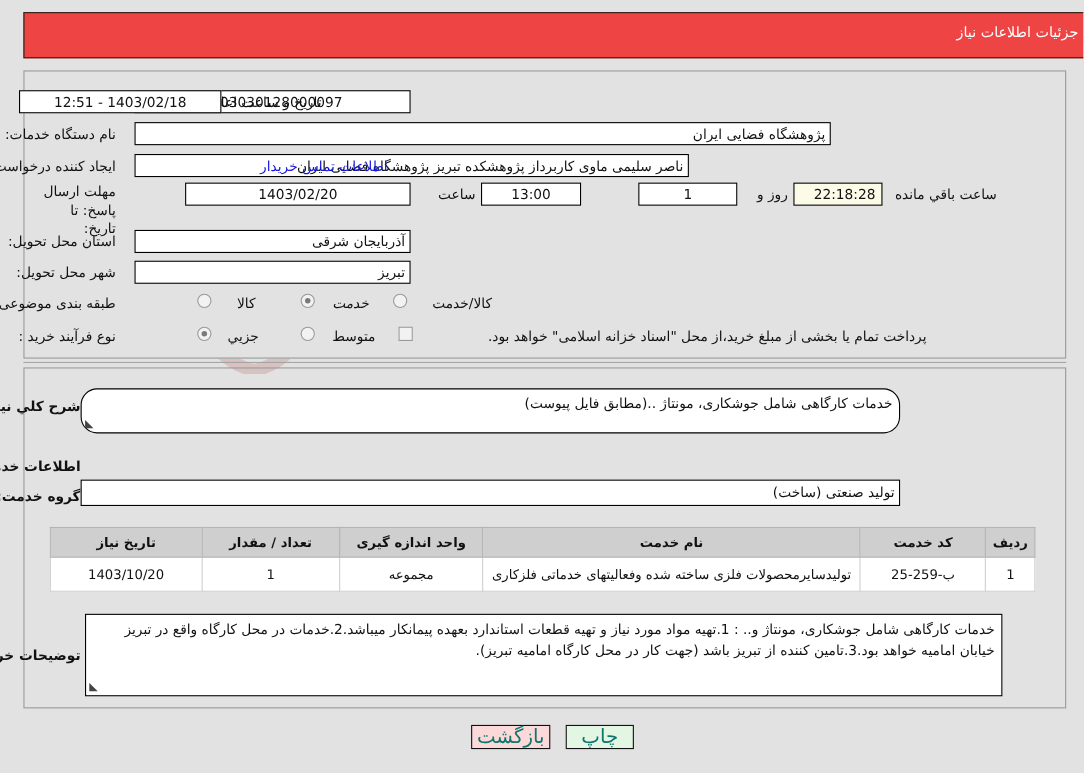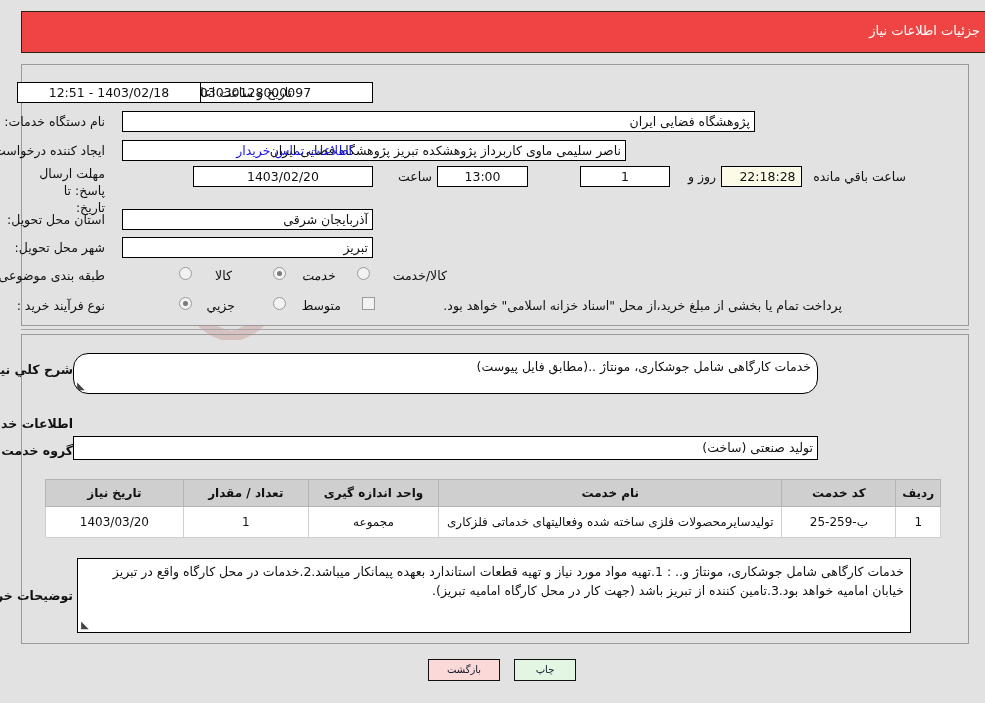--- a/index.html
+++ b/index.html
@@ -173,22 +173,22 @@
     color: #111;
     font-size: 12px;
     line-height: 16px;
   }
 
   
   .btn {
     position: absolute;
     box-sizing: border-box;
     border: 1px solid #111;
-    font-size: 10px;
-    color: #0f172a;
+    font-size: 18px;
+    color: #0f766e;
     text-align: center;
     line-height: 20px;
     z-index: 4;
     cursor: pointer;
   }
   .btn.print { background: #e3f6e3; }
   .btn.back  { background: #fbd9d9; }
 
   .hsep {
     position: absolute;
@@ -222,21 +222,21 @@
   <div class="fld center" style="right:784px; top:82px; width:184px; height:21px; line-height:19px;">1403/02/18 - 12:51</div>
 
   <div class="lbl" style="right:880px; top:114px;">نام دستگاه خدمات:</div>
   <div class="fld right" style="right:230px; top:111px; width:633px; height:21px; line-height:19px;padding-left:20px;">پژوهشگاه فضایی ایران</div>
 
   <div class="lbl" style="right:880px; top:143px;">ایجاد کننده درخواست:</div>
   <div class="fld right" style="right:359px; top:140px; width:504px; height:21px; line-height:19px;">ناصر سلیمی ماوی کاربرداز پژوهشکده تبریز پژوهشگاه فضایی ایران</div>
   <div class="lbl link" style="right:633px; top:143px;">اطلاعات تماس خریدار</div>
 
   <div class="lbl" style="right:880px; top:165px; width:70px; white-space:normal; text-align:right; line-height:17px;">مهلت ارسال پاسخ: تا تاریخ:</div>
-  <div class="fld center" style="right:612px; top:166px; width:180px; height:21px; line-height:19px;">1403/02/20</div>
+  <div class="fld center" style="right:612px; top:166px; width:205px; height:21px; line-height:19px;">1403/02/20</div>
   <div class="lbl" style="right:553px; top:169px;">ساعت</div>
   <div class="fld center" style="right:457px; top:166px; width:91px; height:21px; line-height:19px;">13:00</div>
   <div class="fld center" style="right:315px; top:166px; width:90px; height:21px; line-height:19px;">1</div>
   <div class="lbl" style="right:269px; top:169px;">روز و</div>
   <div class="fld cream center" style="right:183px; top:166px; width:81px; height:21px; line-height:19px;">22:18:28</div>
   <div class="lbl" style="right:79px; top:169px;">ساعت باقي مانده</div>
 
   <div class="lbl" style="right:880px; top:212px;">استان محل تحویل:</div>
   <div class="fld right" style="right:612px; top:209px; width:251px; height:21px; line-height:19px;">آذربایجان شرقی</div>
 
@@ -285,21 +285,21 @@
         <th style="width:135px;">تاریخ نیاز</th>
       </tr>
     </thead>
     <tbody>
       <tr>
         <td>1</td>
         <td>ب-259-25</td>
         <td>تولیدسایرمحصولات فلزی ساخته شده وفعالیتهای خدماتی فلزکاری</td>
         <td>مجموعه</td>
         <td>1</td>
-        <td>1403/03/20</td>
+        <td>1403/10/20</td>
       </tr>
     </tbody>
   </table>
 
   <div class="lbl bold" style="right:912px; top:588px;">توضیحات خریدار:</div>
   <div class="ta" style="right:74px; top:558px; width:834px; height:75px;">
     <span>خدمات کارگاهی شامل جوشکاری، مونتاژ و.. : 1.تهیه مواد مورد نیاز و تهیه قطعات استاندارد بعهده پیمانکار میباشد.2.خدمات در محل کارگاه واقع در تبریز خیابان امامیه خواهد بود.3.تامین کننده از تبریز باشد (جهت کار در محل کارگاه امامیه تبریز).</span>
     <span class="grip">◢</span>
   </div>
 

